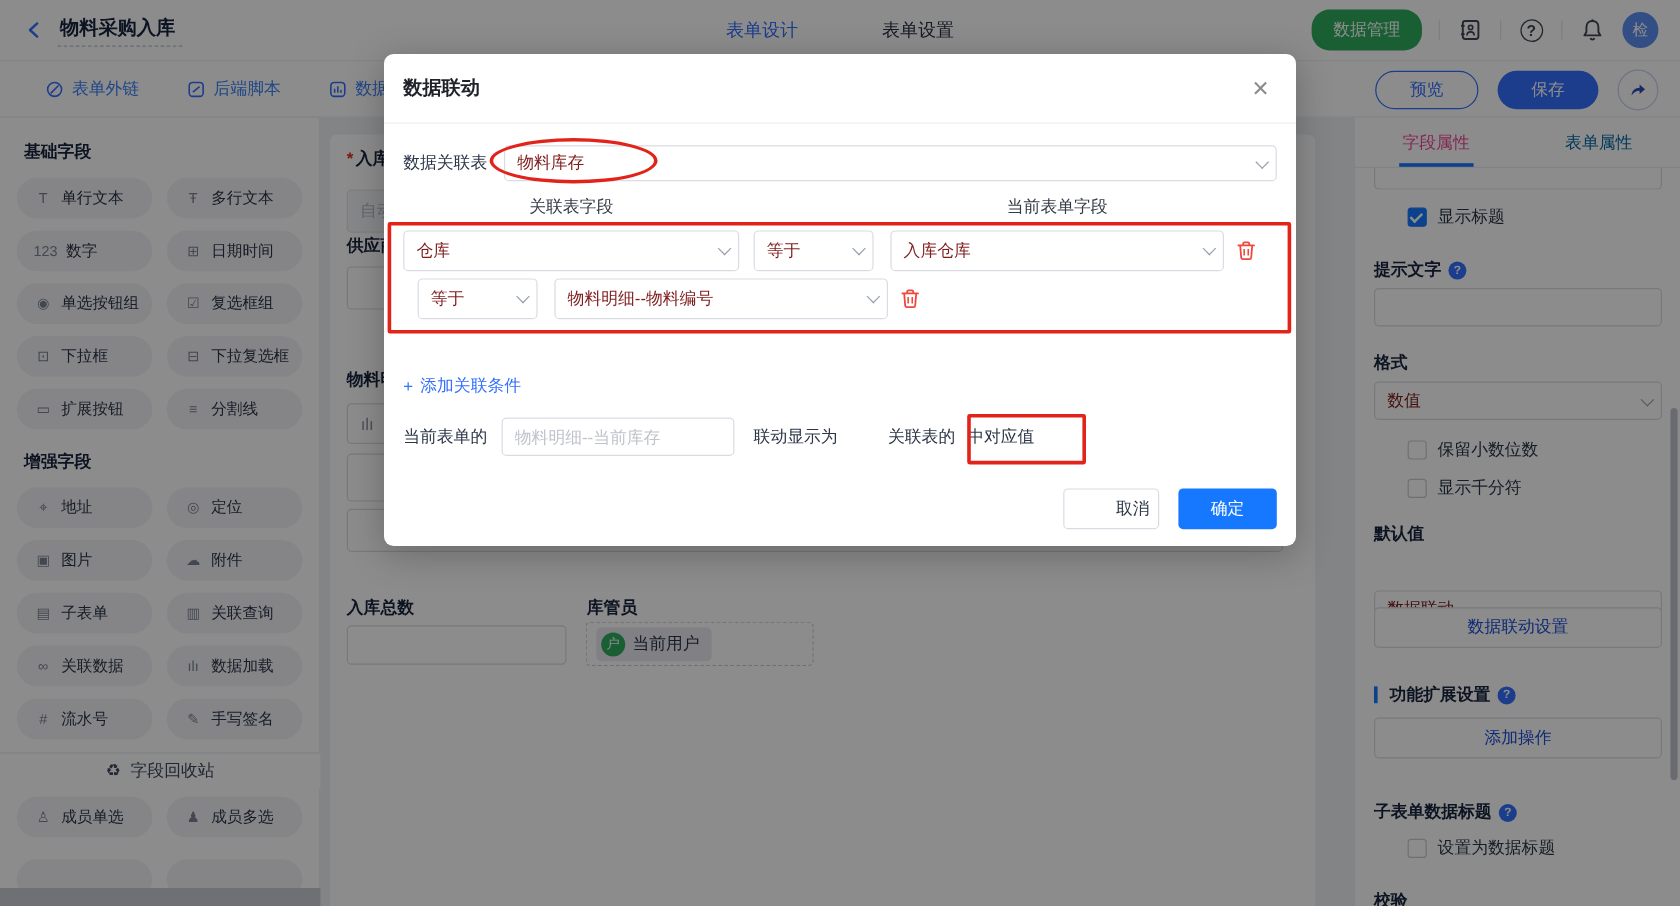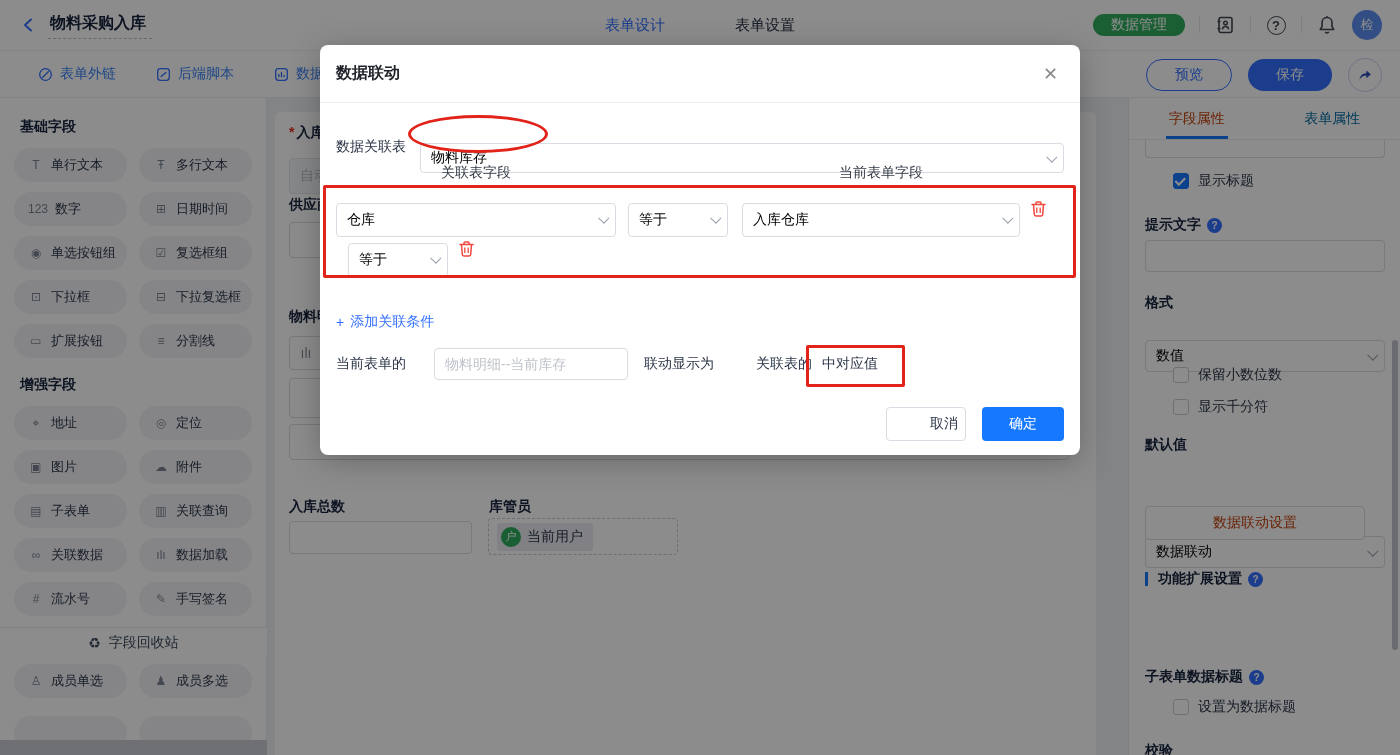--- a/index.html
+++ b/index.html
@@ -6,21 +6,21 @@
   html,body{width:1400px;height:755px;overflow:hidden;font-family:"Liberation Sans","DejaVu Sans",sans-serif;background:#f0f2f5;color:#1f2329;font-size:14px;}
   .abs{position:absolute;}
   
   .topbar{position:absolute;left:0;top:0;width:1400px;height:50px;background:#fff;display:flex;align-items:center;z-index:1;}
   .back-btn{margin-left:20px;display:flex;align-items:center;cursor:pointer;}
   .app-title{margin-left:10px;font-size:16px;font-weight:bold;color:#17233d;border-bottom:1px dashed #b9c0cc;padding:2px 6px 4px 2px;}
   .center-tabs{position:absolute;left:0;right:0;top:0;height:50px;display:flex;align-items:center;justify-content:center;gap:70px;}
   .center-tab{font-size:15px;color:#283042;cursor:pointer;}
   .center-tab.active{color:#3370ff;}
   .topbar-right{position:absolute;right:18px;top:0;height:50px;display:flex;align-items:center;gap:14px;}
-  .pill-green{height:22px;padding:0 18px;border-radius:15px;background:#2fae5e;color:#fff;display:flex;align-items:center;font-size:14px;cursor:pointer;}
+  .pill-green{height:34px;padding:0 18px;border-radius:15px;background:#2fae5e;color:#fff;display:flex;align-items:center;font-size:14px;cursor:pointer;}
   .vdiv{width:1px;height:16px;background:#e3e5e9;}
   .ticon{width:22px;height:22px;display:flex;align-items:center;justify-content:center;color:#333;cursor:pointer;}
   .help-circle{width:19px;height:19px;border:1.6px solid #404652;border-radius:50%;display:flex;align-items:center;justify-content:center;font-size:13px;font-weight:bold;color:#404652;}
   .avatar{width:30px;height:30px;border-radius:50%;background:#5b8ff0;color:#fff;display:flex;align-items:center;justify-content:center;font-size:13px;cursor:pointer;}
   
   .toolbar{position:absolute;left:0;top:50px;width:1400px;height:48px;background:#fff;border-top:1px solid #f0f1f3;border-bottom:1px solid #ebedf0;display:flex;align-items:center;z-index:1;}
   .tb-item{display:flex;align-items:center;gap:7px;color:#3b82f6;font-size:14px;margin-left:40px;cursor:pointer;}
   .tb-item:first-child{margin-left:38px;}
   .toolbar-right{position:absolute;right:18px;top:0;height:48px;display:flex;align-items:center;gap:16px;}
   .btn-preview{width:86px;height:32px;border-radius:16px;border:1px solid #3370ff;color:#3370ff;background:#fff;display:flex;align-items:center;justify-content:center;cursor:pointer;}
@@ -41,32 +41,32 @@
   .req{color:#e0301e;margin-right:2px;}
   .finput{border:1px solid #d9dce3;border-radius:4px;background:#fff;}
   .finput.disabled{background:#f5f6f8;border-color:#e3e5e9;color:#b8bcc4;display:flex;align-items:center;padding-left:10px;}
   .dashed-box{border:1px dashed #c6cad2;border-radius:4px;display:flex;align-items:center;padding-left:8px;}
   .user-tag{height:28px;background:#e9eaf2;border-radius:4px;display:flex;align-items:center;gap:6px;padding:0 10px 0 4px;color:#2b3547;}
   .user-dot{width:20px;height:20px;border-radius:50%;background:#2fae5e;color:#fff;font-size:11px;display:flex;align-items:center;justify-content:center;}
   
   .panel{position:absolute;left:1128px;top:98px;width:272px;height:657px;background:#fff;border-left:1px solid #e6e8eb;}
   .panel-tabs{position:absolute;left:0;top:0;width:100%;height:42px;background:#fff;border-bottom:1px solid #ebedf0;display:flex;z-index:2;}
   .panel-tab{flex:1;display:flex;align-items:center;justify-content:center;font-size:14px;color:#0369a1;cursor:pointer;position:relative;}
-  .panel-tab.active{color:#c2410c;}
+  .panel-tab.active{color:#ec4899;}
   .panel-tab.active::after{content:"";position:absolute;bottom:0;left:50%;transform:translateX(-50%);width:62px;height:3px;background:#1677ff;}
   .p-label{font-size:14px;font-weight:bold;color:#17233d;display:flex;align-items:center;gap:6px;}
   .qicon{width:15px;height:15px;border-radius:50%;background:#3370ff;color:#fff;font-size:10px;font-weight:bold;display:inline-flex;align-items:center;justify-content:center;}
   .p-input{border:1px solid #d9dce3;border-radius:4px;background:#fff;width:240px;height:32px;}
-  .select{position:relative;border:1px solid #d9dce3;border-radius:4px;background:#fff;display:flex;align-items:center;padding:0 24px 1px 10px;color:#000000;cursor:pointer;margin-top:22px;}
+  .select{position:relative;border:1px solid #d9dce3;border-radius:4px;background:#fff;display:flex;align-items:center;padding:0 24px 1px 10px;color:#7f1d1d;cursor:pointer;}
   .select::after{content:"";position:absolute;right:10px;top:42%;width:7px;height:7px;border-right:1.5px solid #98a0ab;border-bottom:1.5px solid #98a0ab;transform:rotate(45deg) translateY(-50%);}
   .cb{width:16px;height:16px;border:1px solid #c9cdd4;border-radius:3px;background:#fff;display:inline-flex;align-items:center;justify-content:center;cursor:pointer;flex:none;}
   .cb.checked{background:#1677ff;border-color:#1677ff;}
   .cb.checked::after{content:"";width:8px;height:4px;border-left:2px solid #fff;border-bottom:2px solid #fff;transform:rotate(-45deg) translateY(-1px);}
   .cb-row{display:flex;align-items:center;gap:9px;color:#2b3547;padding-left:28px;}
-  .p-btn{width:220px;height:34px;border:1px solid #d9dce3;border-radius:4px;background:#fff;display:flex;align-items:center;justify-content:center;color:#c2410c;cursor:pointer;}
+  .p-btn{width:240px;height:34px;border:1px solid #d9dce3;border-radius:4px;background:#fff;display:flex;align-items:center;justify-content:center;color:#1d4ed8;cursor:pointer;}
   .sec-head{display:flex;align-items:center;gap:6px;font-weight:bold;color:#17233d;}
   .sec-head::before{content:"";width:3px;height:14px;background:#1677ff;margin-right:4px;}
   .p-scrollbar{position:absolute;left:1392px;top:340px;width:6px;height:310px;border-radius:3px;background:#c1c4cc;z-index:2;}
   
   .dim{position:absolute;left:0;top:0;width:1400px;height:755px;background:rgba(0,0,0,0.45);z-index:50;}
   .modal{position:absolute;left:320px;top:45px;width:760px;height:410px;background:#fff;border-radius:8px;box-shadow:0 6px 30px rgba(0,0,0,.25);z-index:60;}
   .m-header{height:58px;display:flex;align-items:center;padding:0 16px;border-bottom:1px solid #efefef;}
   .m-title{font-size:16px;font-weight:bold;color:#1f2329;}
   .m-close{position:absolute;right:22px;top:20px;font-size:18px;color:#8c8c8c;cursor:pointer;line-height:1;}
   .m-row1{position:absolute;left:16px;top:76px;right:16px;display:flex;align-items:center;}
@@ -75,21 +75,21 @@
   .cond-rows{position:absolute;left:16px;top:147px;right:16px;display:flex;flex-direction:column;gap:6px;}
   .cond-row{display:flex;align-items:center;height:34px;}
   .cond-row .select{height:34px;}
   .sel-left{width:280px;}
   .sel-op{width:100px;margin-left:12px;}
   .sel-right{width:278px;margin-left:14px;}
   .trash{margin-left:10px;cursor:pointer;display:flex;}
   .add-link{position:absolute;left:16px;top:268px;color:#3370ff;cursor:pointer;display:flex;gap:6px;align-items:center;}
   .m-bottom{position:absolute;left:16px;top:302px;right:16px;display:flex;align-items:center;height:34px;}
   .m-bottom .lbl{color:#2b3547;flex:none;}
-  .m-input{width:194px;height:32px;border:1px solid #d9dce3;border-radius:4px;margin-left:28px;padding:0 10px;color:#bfbfbf;font-size:14px;font-family:inherit;}
+  .m-input{width:194px;height:32px;border:1px solid #d9dce3;border-radius:4px;margin-left:12px;padding:0 10px;color:#bfbfbf;font-size:14px;font-family:inherit;}
   .m-input::placeholder{color:#bfc3ca;}
   .m-footer{position:absolute;right:16px;bottom:14px;display:flex;gap:16px;}
   .btn-cancel{width:80px;height:34px;border:1px solid #d9dce3;border-radius:4px;background:#fff;display:flex;align-items:center;justify-content:center;cursor:pointer;color:#2b3547;padding-left:36px;}
   .btn-ok{width:82px;height:34px;border-radius:4px;background:#1677ff;color:#fff;display:flex;align-items:center;justify-content:center;cursor:pointer;}
   
   .anno{position:absolute;border:3px solid #e2231a;z-index:70;pointer-events:none;}
   .anno-ellipse{left:408px;top:115px;width:140px;height:38px;border-radius:50%;}
   .anno-rect1{left:323px;top:185px;width:753px;height:93px;border-radius:2px;}
   .anno-rect2{left:806px;top:345px;width:99px;height:42px;border-radius:2px;}
   svg{display:block;}
@@ -367,20 +367,21 @@
   </div>
   <div class="p-label abs" style="left:16px;top:338px;">默认值</div>
   <div class="select abs" style="left:16px;top:362px;width:240px;height:32px;">
       <span>数据联动</span>
     </div>
   <div class="p-btn abs" style="left:16px;top:408px;">数据联动设置</div>
   <div class="sec-head abs" style="left:16px;top:472px;">
     <span>功能扩展设置</span>
       <span class="qicon">?</span>
   </div>
+  <div class="p-btn abs" style="left:16px;top:500px;">添加操作</div>
   <div class="p-label abs" style="left:16px;top:570px;">
     <span>子表单数据标题</span>
       <span class="qicon">?</span>
   </div>
   <div class="cb-row abs" style="left:16px;top:600px;">
     <span class="cb"></span>
     <span>设置为数据标题</span>
   </div>
   <div class="p-label abs" style="left:16px;top:644px;">校验</div>
 </div>
@@ -424,20 +425,23 @@
             <line x1="6.8" y1="7.5" x2="6.8" y2="13" stroke="#f0483e" stroke-width="1.3"></line>
             <line x1="10.2" y1="7.5" x2="10.2" y2="13" stroke="#f0483e" stroke-width="1.3"></line>
           </svg>
         </div>
       </div>
 
       <div class="cond-row">
         <div class="select sel-op">
           <span>等于</span>
         </div>
+        <div class="select sel-right">
+          <span>物料明细--物料编号</span>
+        </div>
         <div class="trash">
           <svg width="17" height="18" viewBox="0 0 17 18">
             <path d="M2 4.5h13" stroke="#f0483e" stroke-width="1.5" stroke-linecap="round"></path>
             <path d="M6 4.5V3a1 1 0 0 1 1-1h3a1 1 0 0 1 1 1v1.5" fill="none" stroke="#f0483e" stroke-width="1.5"></path>
             <path d="M3.5 4.5l.8 10a1.5 1.5 0 0 0 1.5 1.4h5.4a1.5 1.5 0 0 0 1.5-1.4l.8-10" fill="none" stroke="#f0483e" stroke-width="1.5"></path>
             <line x1="6.8" y1="7.5" x2="6.8" y2="13" stroke="#f0483e" stroke-width="1.3"></line>
             <line x1="10.2" y1="7.5" x2="10.2" y2="13" stroke="#f0483e" stroke-width="1.3"></line>
           </svg>
         </div>
       </div>

